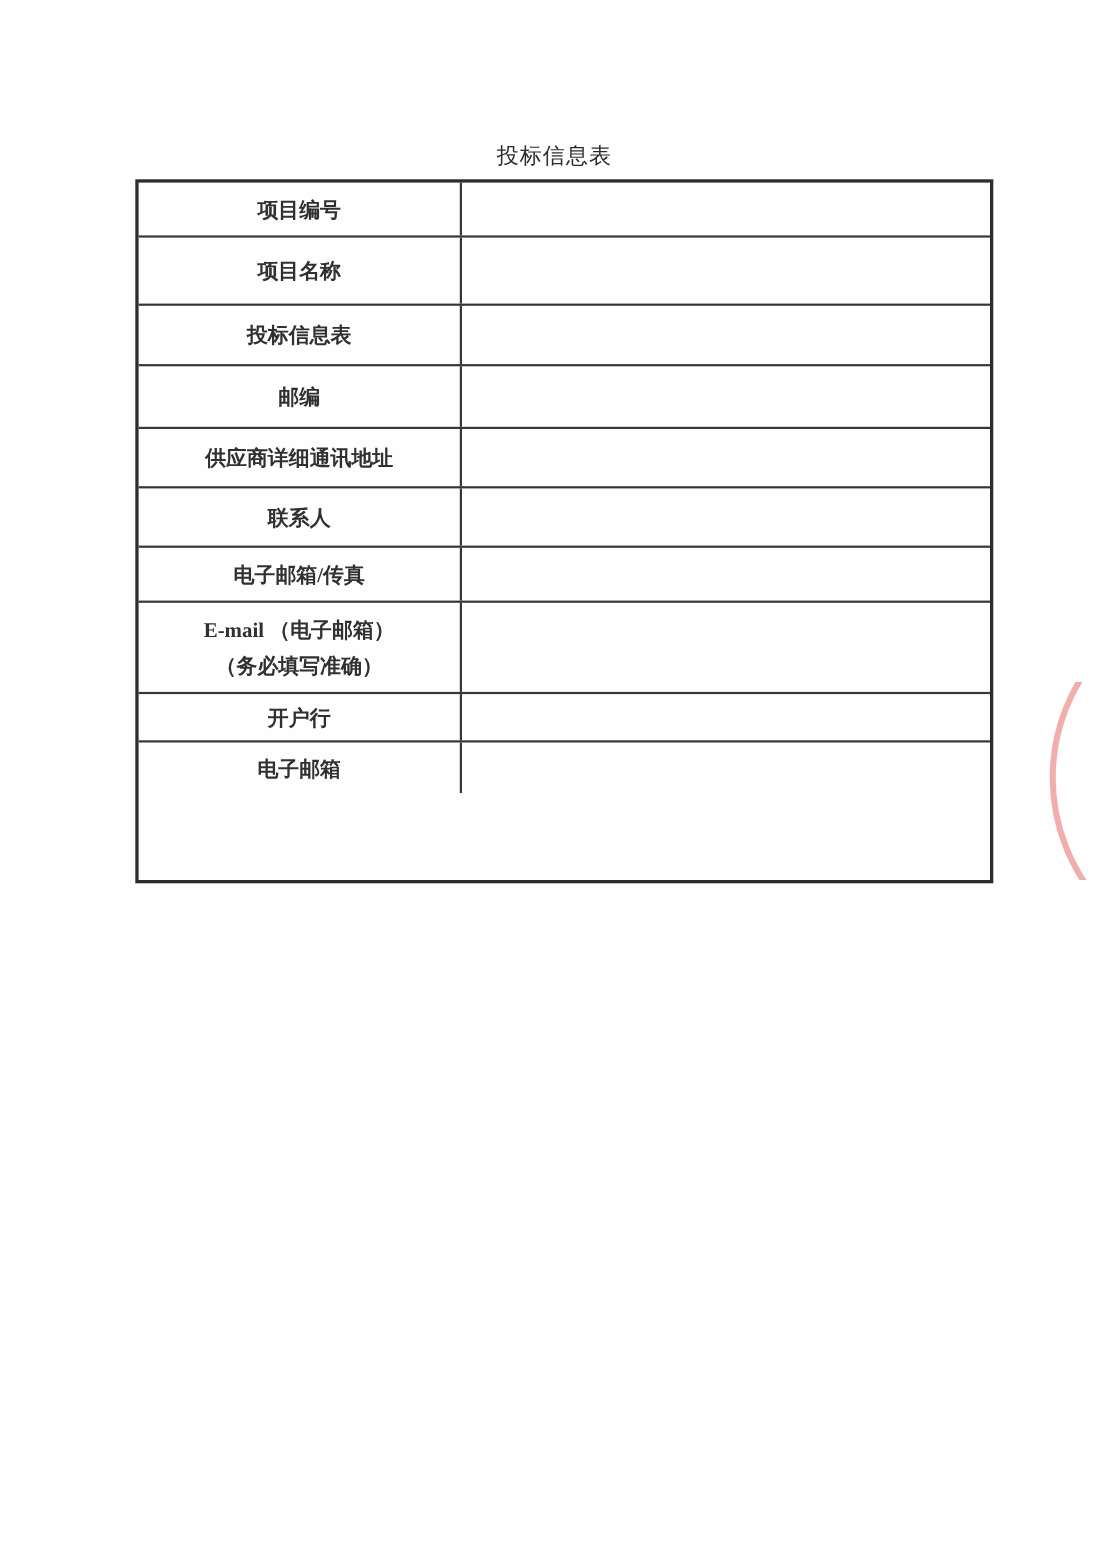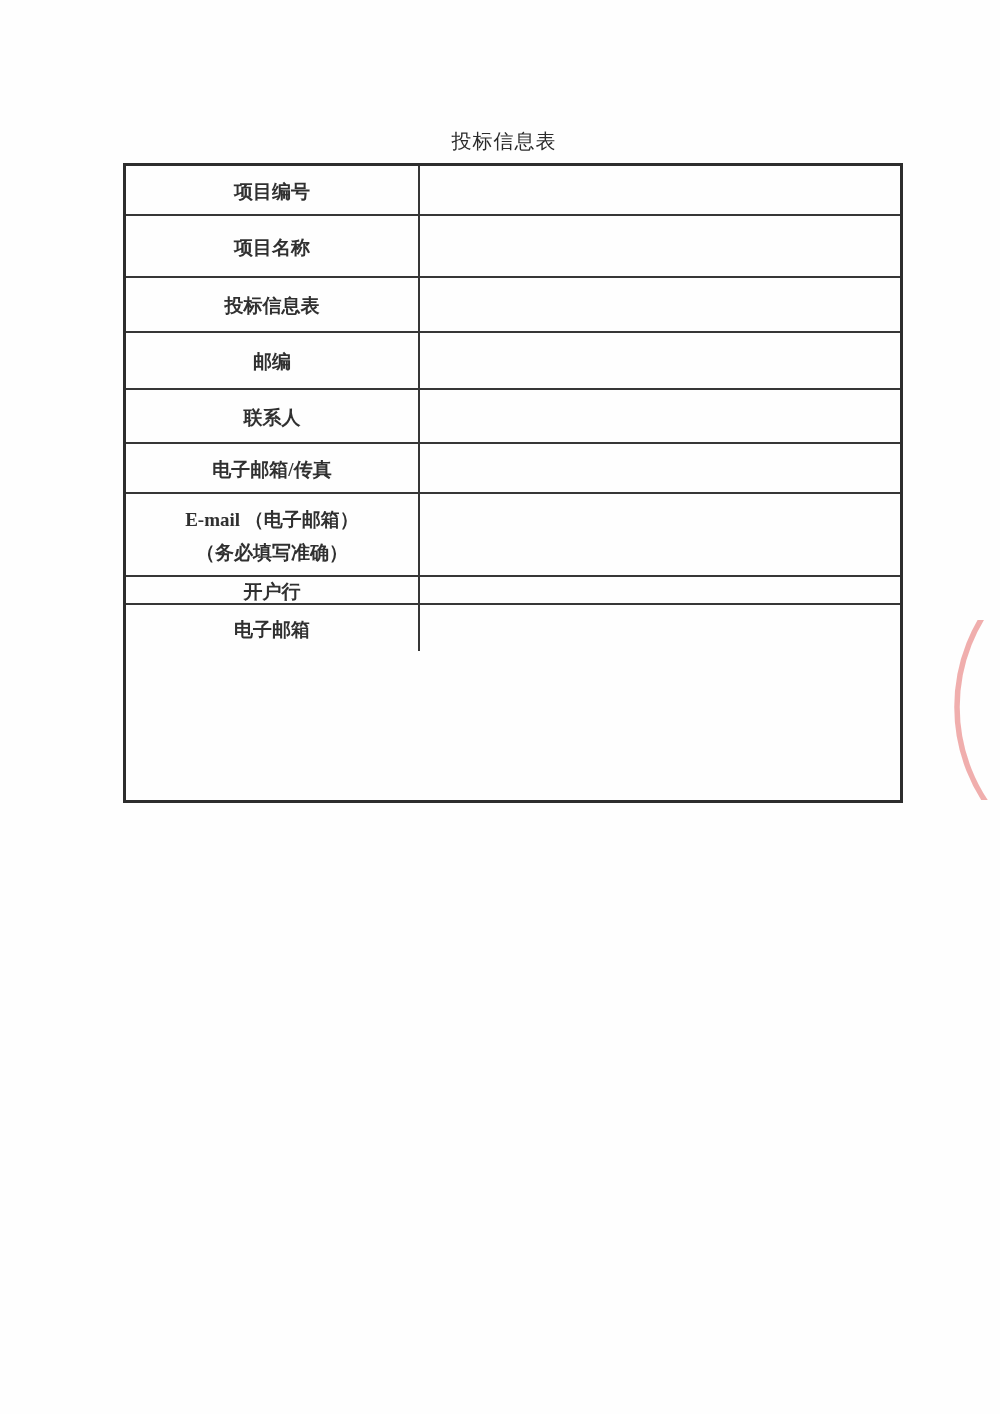--- a/index.html
+++ b/index.html
@@ -98,41 +98,45 @@
       <div class="td label">投标信息表</div>
       <div class="td value"></div>
     </div>
 
 
     <div class="tr" style="height:57px">
       <div class="td label">邮编</div>
       <div class="td value"></div>
     </div>
 
+    <div class="tr" style="height:54px">
+      <div class="td label">供应商详细通讯地址</div>
+      <div class="td value"></div>
+    </div>
 
     <div class="tr" style="height:54px">
       <div class="td label">联系人</div>
       <div class="td value"></div>
     </div>
 
 
     <div class="tr" style="height:50px">
       <div class="td label">电子邮箱/传真</div>
       <div class="td value"></div>
     </div>
 
     <div class="tr" style="height:83px">
       <div class="td label">
         <span>E-mail （电子邮箱）</span>
         <span>（务必填写准确）</span>
       </div>
       <div class="td value"></div>
     </div>
 
-    <div class="tr" style="height:28px">
+    <div class="tr" style="height:44px">
       <div class="td label">开户行</div>
       <div class="td value"></div>
     </div>
 
     <div class="tr" style="height:48px">
       <div class="td label">电子邮箱</div>
       <div class="td value"></div>
     </div>
 
   </div>

